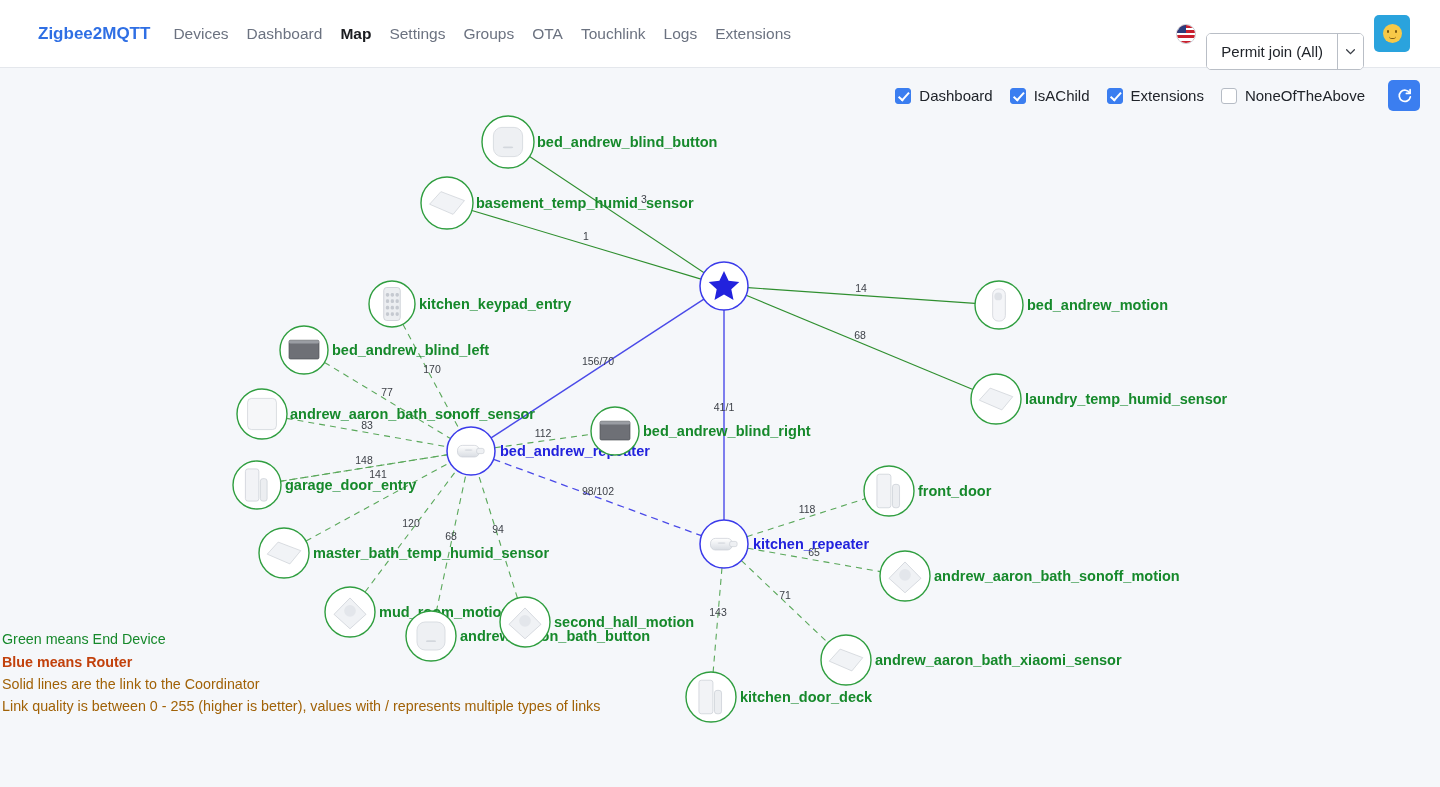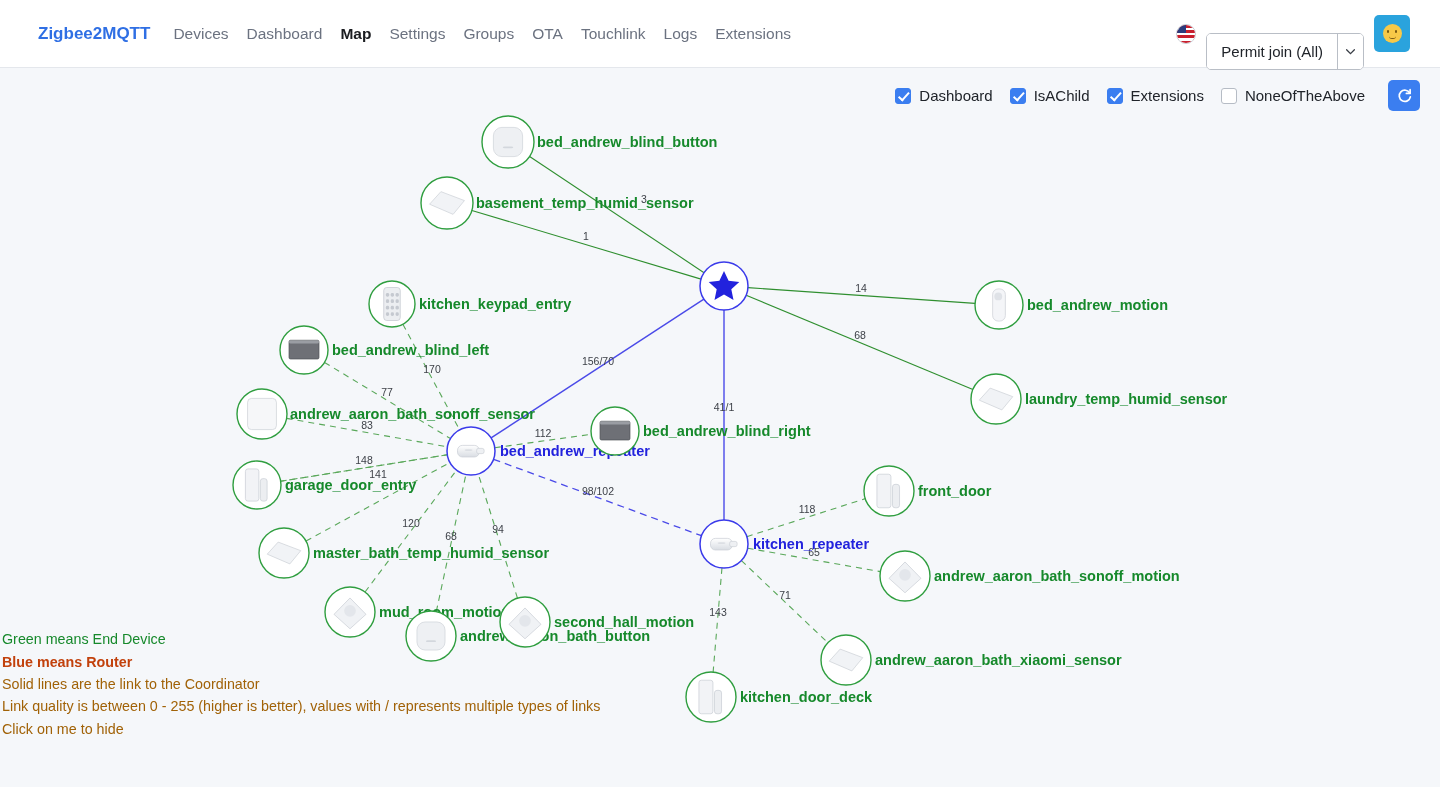--- a/index.html
+++ b/index.html
@@ -460,16 +460,13 @@
   </div>
   <div class="legend-row">
     <span class="legend-text blue">Blue means Router</span>
   </div>
   <div class="legend-row">
     <span class="legend-text">Solid lines are the link to the Coordinator</span>
   </div>
   <div class="legend-row">
     <span class="legend-text">Link quality is between 0 - 255 (higher is better), values with / represents multiple types of links</span>
   </div>
-  <div class="legend-row">
-    <span class="legend-text">Click on me to hide</span>
-  </div>
 </div>
 
 </body></html>

